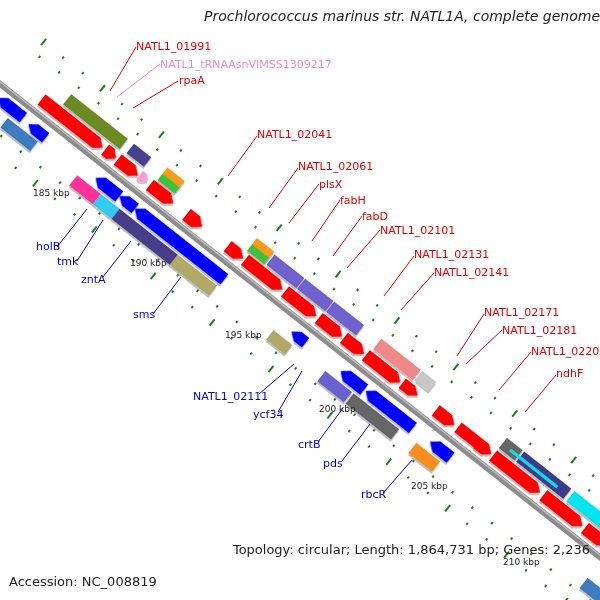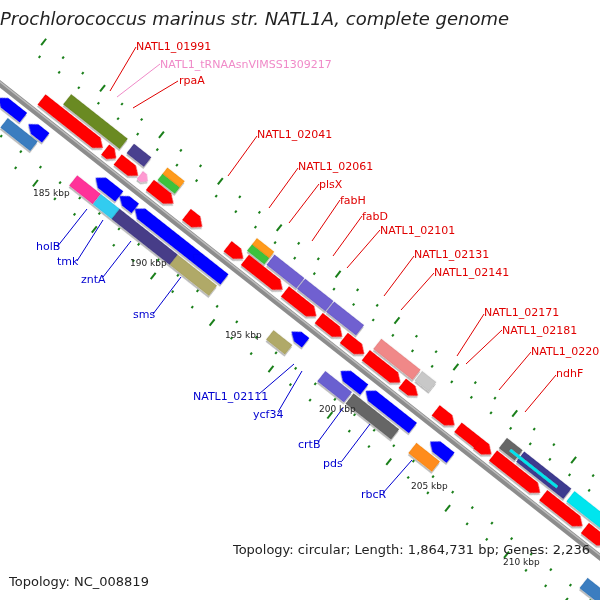--- a/index.html
+++ b/index.html
@@ -1,17 +1,17 @@
 <!DOCTYPE html>
 <html><head>
 <meta charset="utf-8">
 <style>
   html, body { margin:0; padding:0; background:#fff; }
   body { width:600px; height:600px; position:relative; overflow:hidden; font-family:"DejaVu Sans", sans-serif; }
-  #title { position:absolute; top:8px; left:0; width:600px; text-align:left; font-style:italic; font-size:18px; color:#222; }
+  #title { position:absolute; top:8px; left:0; width:600px; text-align:right; font-style:italic; font-size:14px; color:#222; }
   #acc { position:absolute; left:9px; top:574px; font-size:13px; color:#222; }
   #topo { position:absolute; right:10px; top:542px; font-size:13px; color:#222; }
   svg { position:absolute; left:0; top:0; }
   .lbl { font-size:11px; font-family:"DejaVu Sans", sans-serif; }
   .kbp { font-size:9px; fill:#222; font-family:"DejaVu Sans", sans-serif; }
 </style>
 </head>
 <body>
 
 <div id="title">Prochlorococcus marinus str. NATL1A, complete genome</div>
@@ -286,14 +286,14 @@
     <text class="lbl" x="253" y="418" fill="#0000d0">ycf34</text>
     <line x1="343" y1="408" x2="318" y2="442" stroke="#0000d0"></line>
     <text class="lbl" x="298" y="448" fill="#0000d0">crtB</text>
     <line x1="370" y1="424" x2="342" y2="461" stroke="#0000d0"></line>
     <text class="lbl" x="323" y="467" fill="#0000d0">pds</text>
     <line x1="412" y1="460" x2="383" y2="493" stroke="#0000d0"></line>
     <text class="lbl" x="361" y="498" fill="#0000d0">rbcR</text>
   </g>
 </svg>
 
-<div id="acc">Topology: NC_008819</div>
+<div id="acc">Accession: NC_008819</div>
 <div id="topo">Topology: circular; Length: 1,864,731 bp; Genes: 2,236</div>
 
 </body></html>

